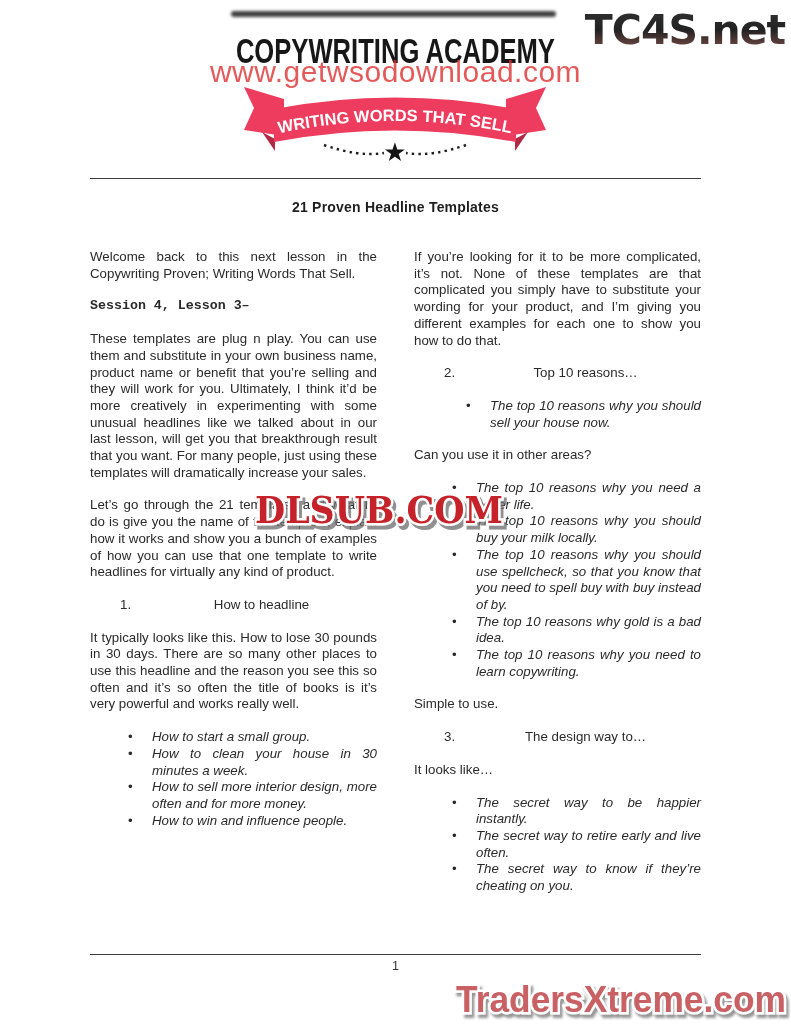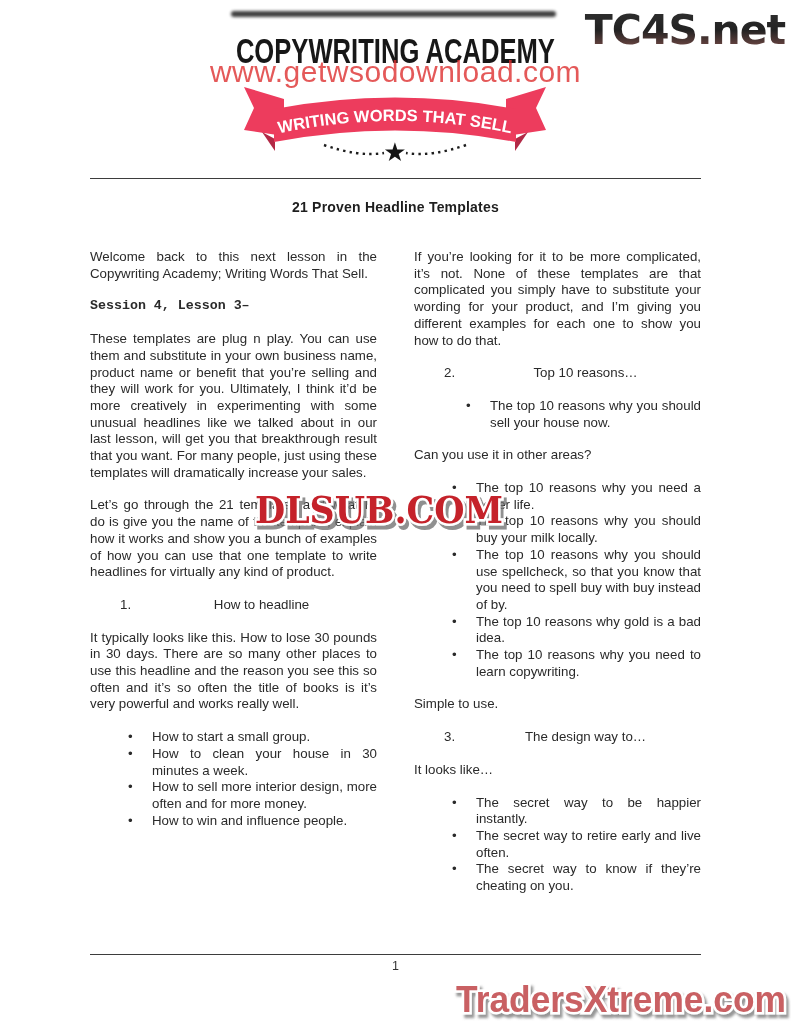--- a/index.html
+++ b/index.html
@@ -47,21 +47,21 @@
   .col{width:287px;}
   .para{margin:0 0 16px 0;}
   .bold{font-weight:bold;font-family:Liberation Mono, monospace;}
   .num-item{display:flex;margin:0 0 16px 0;}
   .num{margin-left:30px;width:26px;flex:none;text-align:left;}
   .num-text{flex:1;text-align:center;}
   .list{margin:0 0 16px 0;}
   .bullet-row{display:flex;}
   .b{margin-left:38px;width:24px;flex:none;text-align:left;}
   .deep .b{margin-left:52px;}
-  .bt{flex:1;text-align:justify;}
+  .bt{flex:1;text-align:justify;font-style:italic;}
   
   .page-number{
     position:absolute;left:90px;top:959px;width:611px;text-align:center;
     font-size:12.5px;color:#333;
   }
 </style>
 </head>
 <body>
 
 <div class="page">
@@ -126,21 +126,21 @@
     </svg>
   </div>
 
   <div class="rule rule-top"></div>
 
   <div class="doc-title">21 Proven Headline Templates</div>
 
   <div class="columns">
 
     <div class="col">
-      <p class="para">Welcome back to this next lesson in the Copywriting Academy; Writing Words That Sell.</p>
+      <p class="para">Welcome back to this next lesson in the Copywriting Proven; Writing Words That Sell.</p>
       <p class="para bold">Session 4, Lesson 3–</p>
       <p class="para">These templates are plug n play. You can use them and substitute in your own business name, product name or benefit that you’re selling and they will work for you. Ultimately, I think it’d be more creatively in experimenting with some unusual headlines like we talked about in our last lesson, will get you that breakthrough result that you want. For many people, just using these templates will dramatically increase your sales.</p>
       <p class="para">Let’s go through the 21 templates and what I’ll do is give you the name of the template, explain how it works and show you a bunch of examples of how you can use that one template to write headlines for virtually any kind of product.</p>
       <div class="num-item">
         <span class="num">1.</span>
         <span class="num-text">How to headline</span>
       </div>
       <p class="para">It typically looks like this. How to lose 30 pounds in 30 days. There are so many other places to use this headline and the reason you see this so often and it’s so often the title of books is it’s very powerful and works really well.</p>
       <div class="list">
         <div class="bullet-row">

